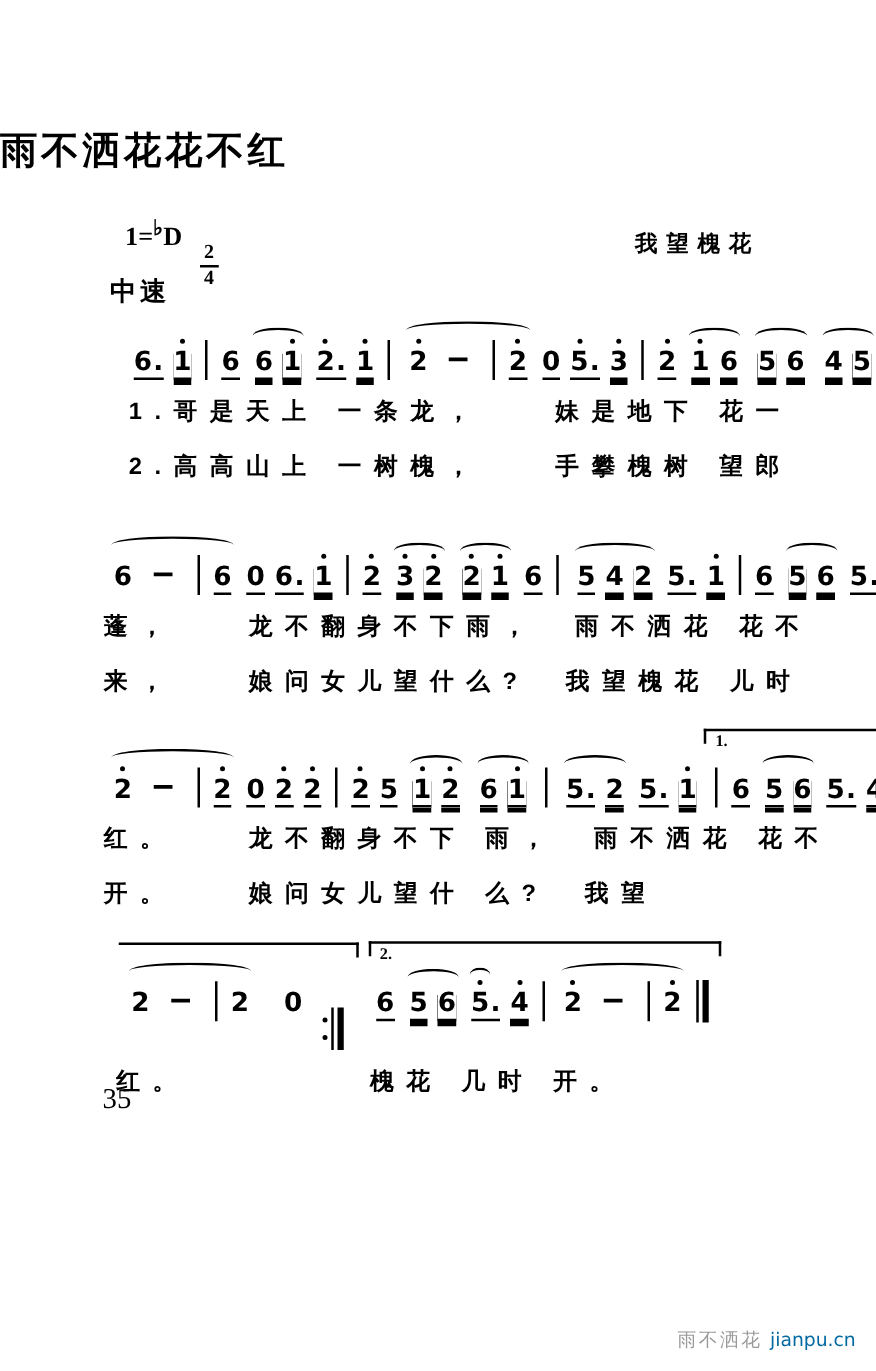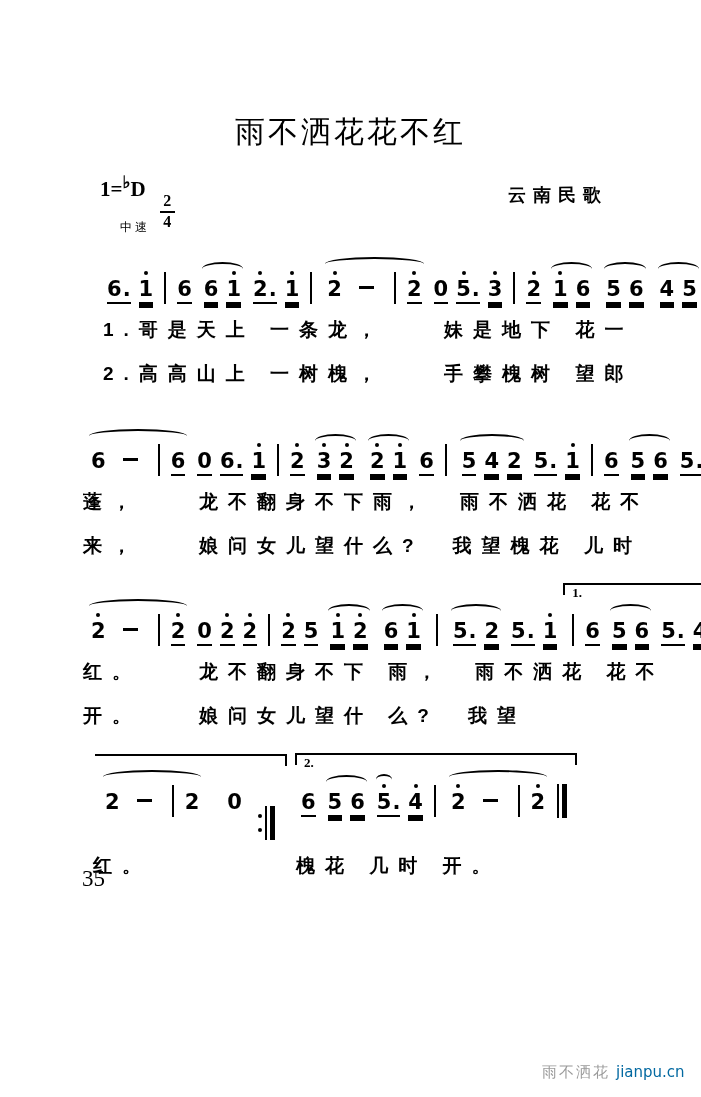--- a/index.html
+++ b/index.html
@@ -1,29 +1,29 @@
 <!DOCTYPE html>
 <html><head>
 <meta charset="utf-8">
 <style>
   html,body{margin:0;padding:0;background:#fff}
   .page{position:relative;width:701px;height:1097px;background:#ffffff;color:#000;
         font-family:"Liberation Serif",serif;overflow:hidden}
 
   
-  .title{position:absolute;top:112px;left:0;width:100%;text-align:center;
-         font-size:30px;font-weight:normal;letter-spacing:3px}
+  .title{position:absolute;top:100px;left:0;width:100%;
+         font-size:30px;font-weight:bold;letter-spacing:3px}
   .keyrow{position:absolute;top:172px;left:100px;font-size:21px;font-weight:bold;white-space:nowrap}
   .flat{font-size:17px;vertical-align:8px;font-weight:bold}
   .keyletter{font-size:21px;font-weight:bold}
   .frac{display:inline-flex;flex-direction:column;align-items:center;vertical-align:-10px;
         margin-left:14px;font-size:16px;line-height:1.05;font-weight:bold}
   .fbar{width:15px;height:2px;background:#000;margin:1px 0}
   .credit{position:absolute;top:183px;left:508px;font-size:18px;font-weight:bold;letter-spacing:7px}
-  .tempo{position:absolute;top:219px;left:120px;font-size:12px;font-weight:normal;letter-spacing:3px}
+  .tempo{position:absolute;top:219px;left:88px;font-size:21px;font-weight:bold;letter-spacing:3px}
 
   
   .lineblock{position:absolute;white-space:nowrap}
   .lb1{top:240px;left:103px}
   .lb2{top:412px;left:83px}
   .lb3{top:582px;left:83px}
   .lb4{top:752px;left:93px}
   .notes{padding-top:32px;font-family:"DejaVu Sans",sans-serif;font-weight:bold;font-size:21px;white-space:nowrap}
   .cell{display:inline-block;position:relative;margin:0 4px;line-height:1}
   .u1{border-bottom:2px solid #000;padding-bottom:2px}
@@ -72,21 +72,21 @@
   <div class="title">雨不洒花花不红</div>
 
   <div class="keyrow">
     <span><span>1=</span><span class="flat">♭</span><span class="keyletter">D</span></span><span class="frac">
         <span>2</span>
         <span class="fbar"></span>
         <span>4</span>
       </span>
   </div>
 
-  <div class="credit">云南民歌</div>
+  <div class="credit">我望槐花</div>
   <div class="tempo">中速</div>
 
   <div id="score">
       <div class="lineblock lb1">
         <div class="notes"><span class="cell u1"><span class="dg">6</span><span class="ad">.</span></span><span class="cell u2"><span class="dg">1<span class="oct"></span></span></span><span class="bar"></span><span class="cell u1"><span class="dg">6</span></span><span class="grp arc"><span class="cell u2"><span class="dg">6</span></span><span class="cell u2"><span class="dg">1<span class="oct"></span></span></span></span><span class="cell u1"><span class="dg">2<span class="oct"></span></span><span class="ad">.</span></span><span class="cell u2"><span class="dg">1<span class="oct"></span></span></span><span class="bar"></span><span class="grp arc"><span class="cell"><span class="dg">2<span class="oct"></span></span></span><span class="dash"></span><span class="bar"></span><span class="cell u1"><span class="dg">2<span class="oct"></span></span></span></span><span class="cell u1"><span class="dg">0</span></span><span class="cell u1"><span class="dg">5<span class="oct"></span></span><span class="ad">.</span></span><span class="cell u2"><span class="dg">3<span class="oct"></span></span></span><span class="bar"></span><span class="cell u1"><span class="dg">2<span class="oct"></span></span></span><span class="grp arc"><span class="cell u2"><span class="dg">1<span class="oct"></span></span></span><span class="cell u2"><span class="dg">6</span></span></span><span class="grp arc"><span class="cell u2"><span class="dg">5</span></span><span class="cell u2"><span class="dg">6</span></span></span><span class="grp arc"><span class="cell u2"><span class="dg">4</span></span><span class="cell u2"><span class="dg">5</span></span></span></div>
         <div class="lyr">1.哥是天上 一条龙，　　妹是地下 花一</div>
         <div class="lyr">2.高高山上 一树槐，　　手攀槐树 望郎</div>
       </div>
       <div class="lineblock lb2">
         <div class="notes"><span class="grp arc"><span class="cell"><span class="dg">6</span></span><span class="dash"></span><span class="bar"></span><span class="cell u1"><span class="dg">6</span></span></span><span class="cell u1"><span class="dg">0</span></span><span class="cell u1"><span class="dg">6</span><span class="ad">.</span></span><span class="cell u2"><span class="dg">1<span class="oct"></span></span></span><span class="bar"></span><span class="cell u1"><span class="dg">2<span class="oct"></span></span></span><span class="grp arc"><span class="cell u2"><span class="dg">3<span class="oct"></span></span></span><span class="cell u2"><span class="dg">2<span class="oct"></span></span></span></span><span class="grp arc"><span class="cell u2"><span class="dg">2<span class="oct"></span></span></span><span class="cell u2"><span class="dg">1<span class="oct"></span></span></span></span><span class="cell u1"><span class="dg">6</span></span><span class="bar"></span><span class="grp arc"><span class="cell u1"><span class="dg">5</span></span><span class="cell u2"><span class="dg">4</span></span><span class="cell u2"><span class="dg">2</span></span></span><span class="cell u1"><span class="dg">5</span><span class="ad">.</span></span><span class="cell u2"><span class="dg">1<span class="oct"></span></span></span><span class="bar"></span><span class="cell u1"><span class="dg">6</span></span><span class="grp arc"><span class="cell u2"><span class="dg">5</span></span><span class="cell u2"><span class="dg">6</span></span></span><span class="cell u1"><span class="dg">5</span><span class="ad">.</span></span></div>

